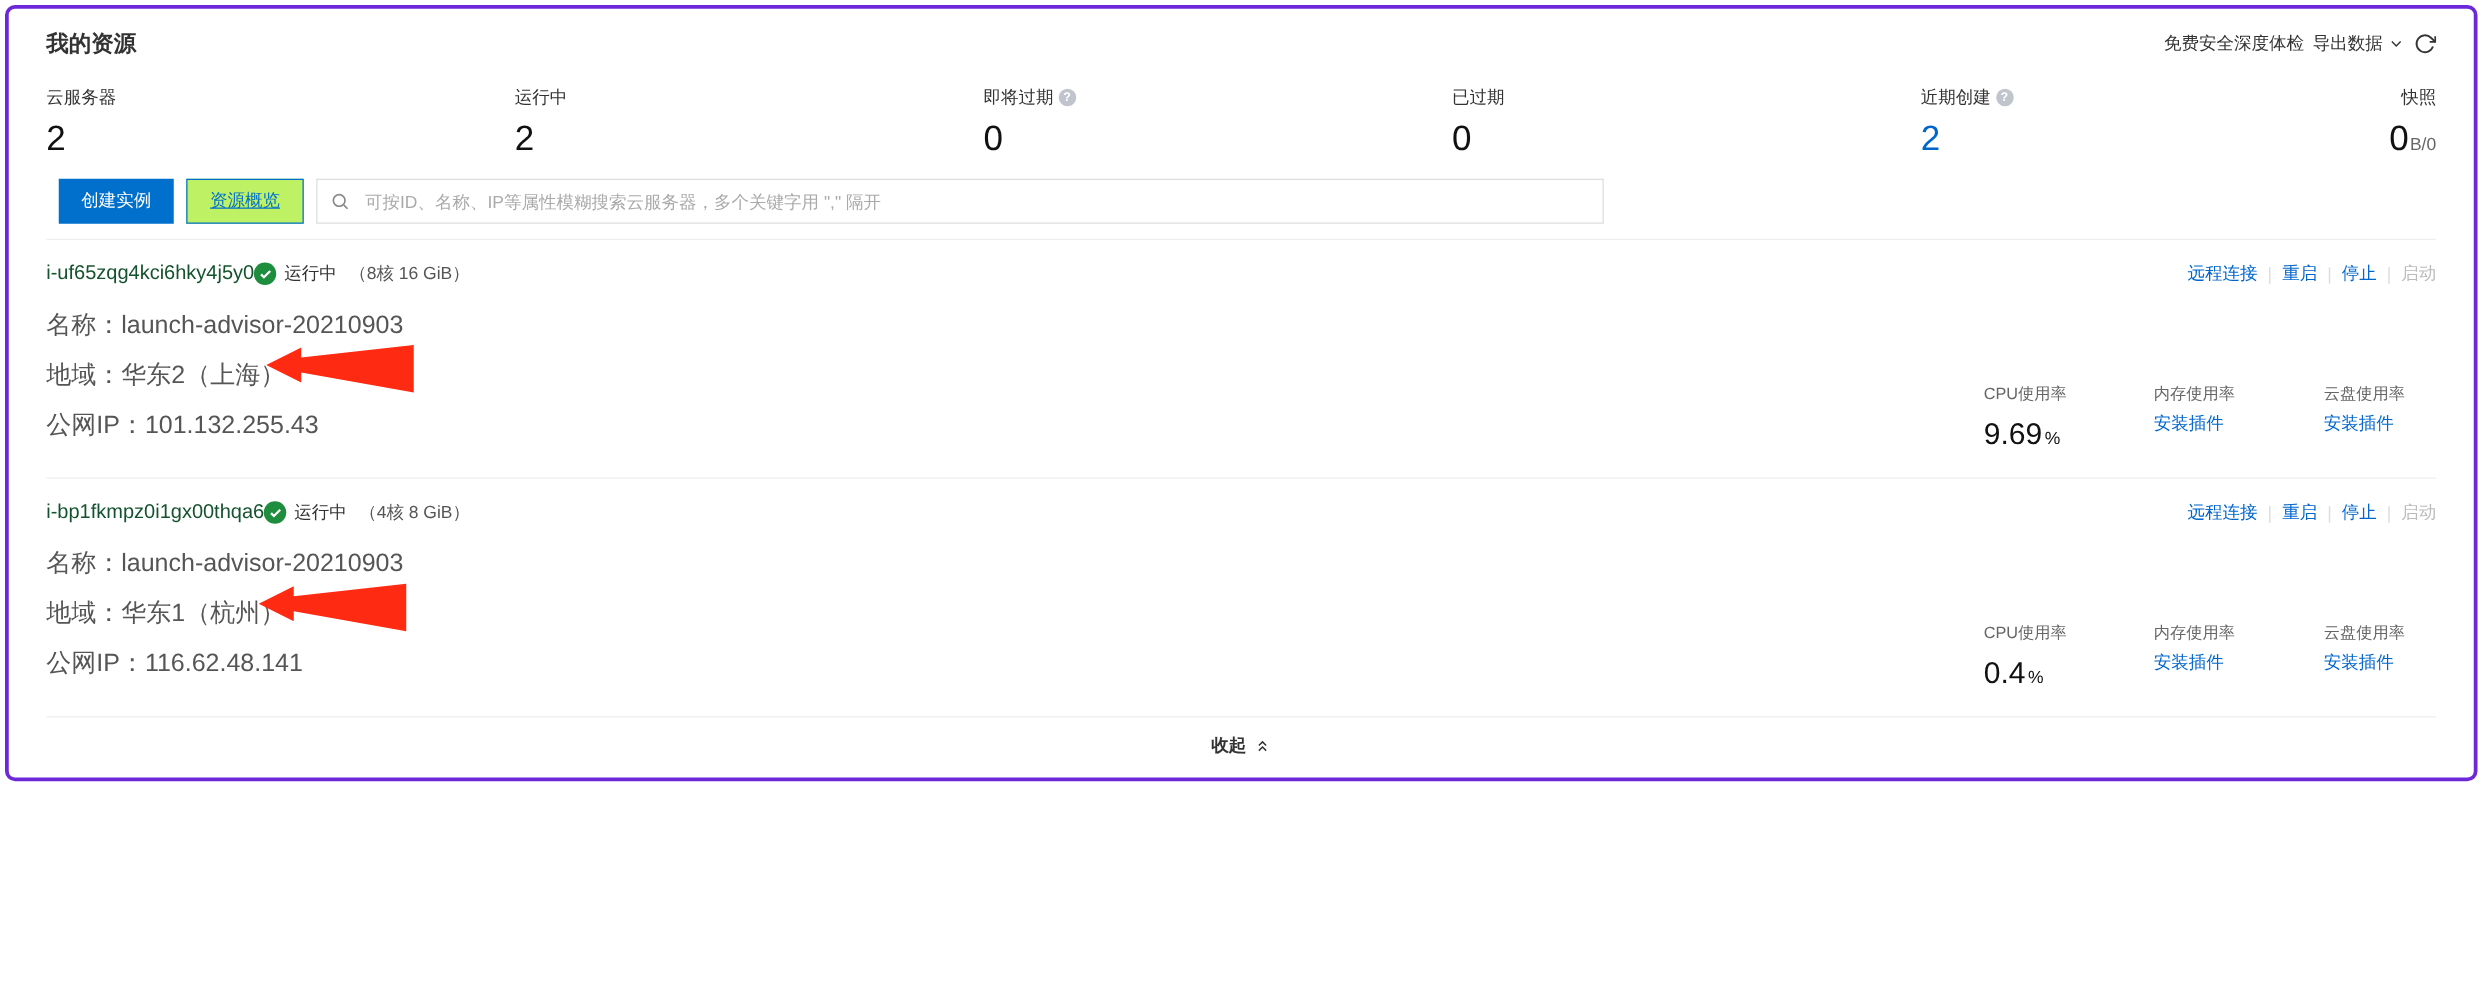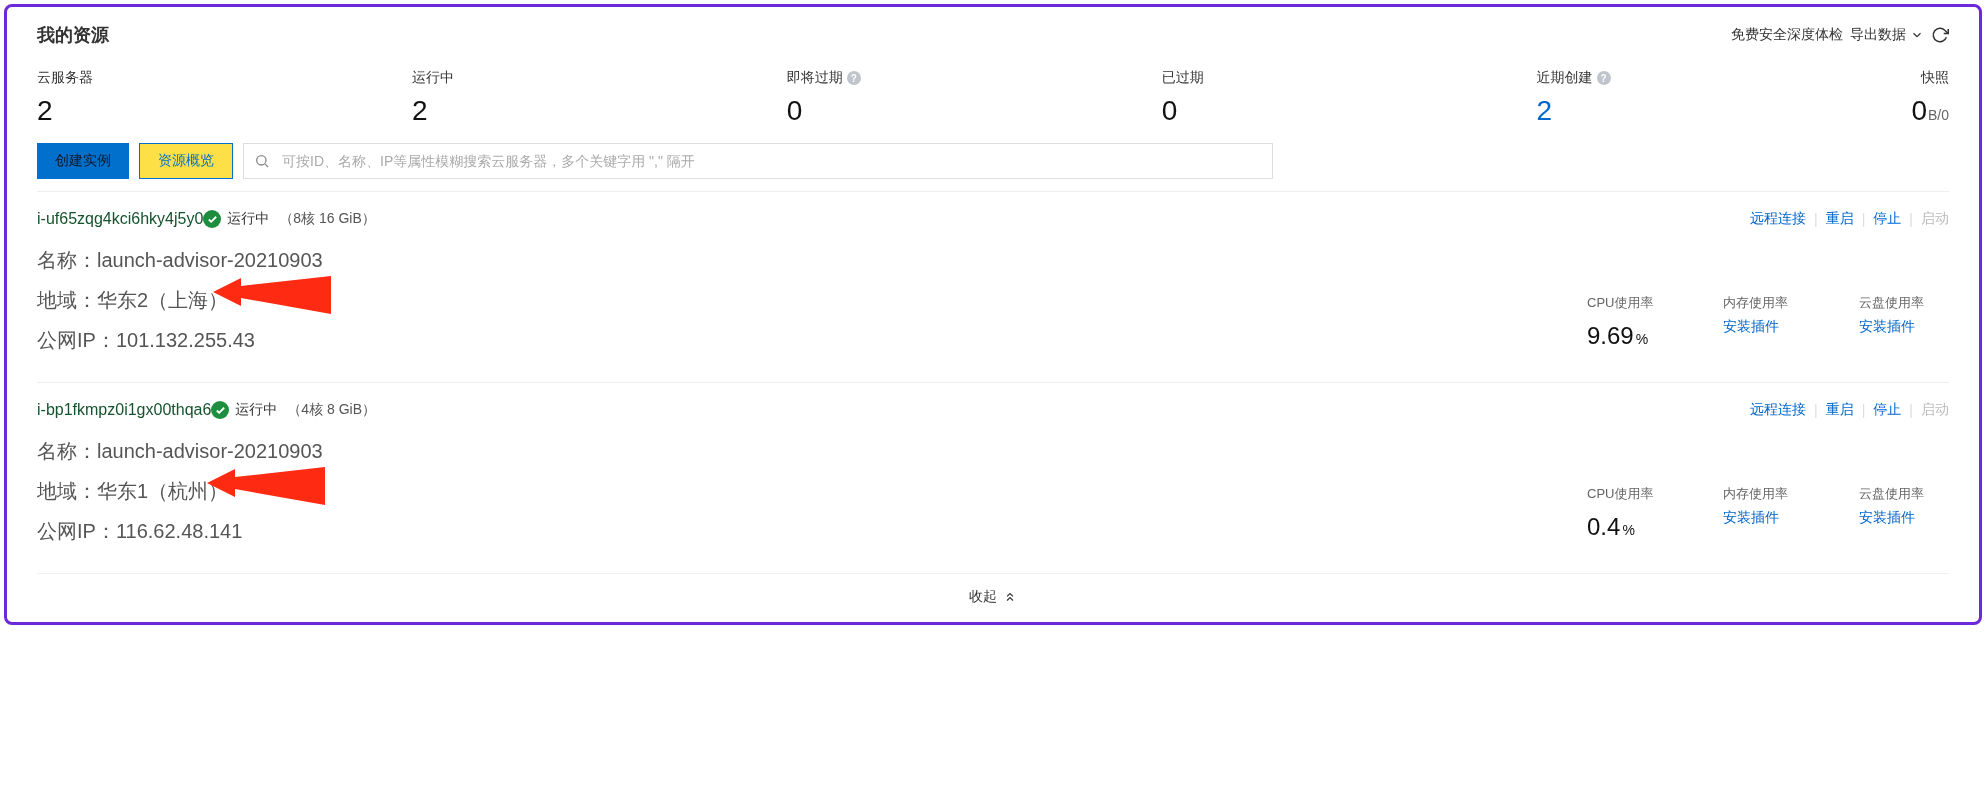--- a/index.html
+++ b/index.html
@@ -15,47 +15,47 @@
   .stats{display:flex;align-items:center;margin-bottom:18px;}
   .stat{flex:1;}
   .stat:last-child{flex:0 0 auto;text-align:right;}
   .stat-label{font-size:14px;color:#333;margin-bottom:10px;display:flex;align-items:center;gap:4px;}
   .stat-val{font-size:28px;line-height:1;color:#111;}
   .stat.link .stat-val{color:#06c;}
   .help-icon{width:14px;height:14px;border-radius:50%;background:#c0c4cc;color:#fff;display:inline-flex;align-items:center;justify-content:center;font-size:10px;font-weight:600;}
   .sub-b{font-size:14px;color:#666;margin-left:1px;vertical-align:baseline;}
   .toolbar{display:flex;align-items:stretch;gap:10px;margin-bottom:12px;}
   .btn{display:inline-flex;align-items:center;justify-content:center;height:36px;padding:0 18px;font-size:14px;cursor:pointer;user-select:none;}
-  .btn-primary{background:#0070cc;color:#0f172a;}
-  .btn-outline{background:#fde047;color:#0070cc;border:1px solid #0070cc;}
+  .btn-primary{background:#0070cc;color:#ffffff;margin-left:10px;}
+  .btn-outline{background:#bef264;color:#0070cc;border:1px solid #0070cc;text-decoration:underline;}
   .search{flex:1;display:flex;align-items:center;border:1px solid #ddd;height:36px;padding:0 10px;color:#888;max-width:1030px;}
   .search svg{flex:0 0 auto;margin-right:10px;color:#888;}
   .search input{border:none;outline:none;flex:1;font-size:14px;color:#333;background:transparent;}
   .search input::placeholder{color:#aaa;}
   .inst{border-top:1px solid #eee;padding:18px 0 22px 0;position:relative;}
   .inst-row1{display:flex;align-items:center;}
   .inst-id{color:#14532d;font-size:16px;font-weight:500;cursor:pointer;}
   .status{display:inline-flex;align-items:center;gap:6px;color:#333;}
   .status-dot{width:18px;height:18px;border-radius:50%;background:#1e8e3e;display:inline-flex;align-items:center;justify-content:center;}
   .status-dot svg{color:#fff;}
   .spec{color:#555;margin-left:4px;}
   .inst-actions{margin-left:auto;display:flex;align-items:center;gap:8px;color:#ccc;justify-content:flex-end;}
   .inst-actions a{color:#06c;cursor:pointer;}
   .inst-actions a.disabled{color:#bbb;cursor:default;}
   .sep{color:#ddd;}
   .inst-meta{margin-top:12px;font-size:20px;color:#555;line-height:2;}
   .inst-meta div{position:relative;}
-  .metrics{position:absolute;right:0;bottom:32px;display:flex;gap:46px;}
+  .metrics{position:absolute;right:0;bottom:20px;display:flex;gap:46px;}
   .metric{min-width:90px;}
   .metric-label{font-size:13px;color:#666;margin-bottom:6px;}
   .metric-val{font-size:24px;color:#111;margin-top:10px;}
   .metric-val .pct{font-size:14px;margin-left:2px;}
   .metric-link{color:#06c;font-size:14px;cursor:pointer;}
   .arrow-annot{position:absolute;pointer-events:none;}
-  .collapse{border-top:1px solid #eee;text-align:center;padding:14px 0 6px 0;color:#333;cursor:pointer;display:flex;align-items:center;justify-content:center;gap:6px;}
+  .collapse{border-top:1px solid #eee;text-align:center;padding:14px 0 6px 0;color:#333;cursor:pointer;display:flex;align-items:center;justify-content:center;gap:6px;font-weight:bold;}
 </style>
 </head>
 <body>
 
 <div class="outer">
   <div class="panel">
 
     <div class="hdr">
       <div class="hdr-title">我的资源</div>
       <div class="hdr-actions">

